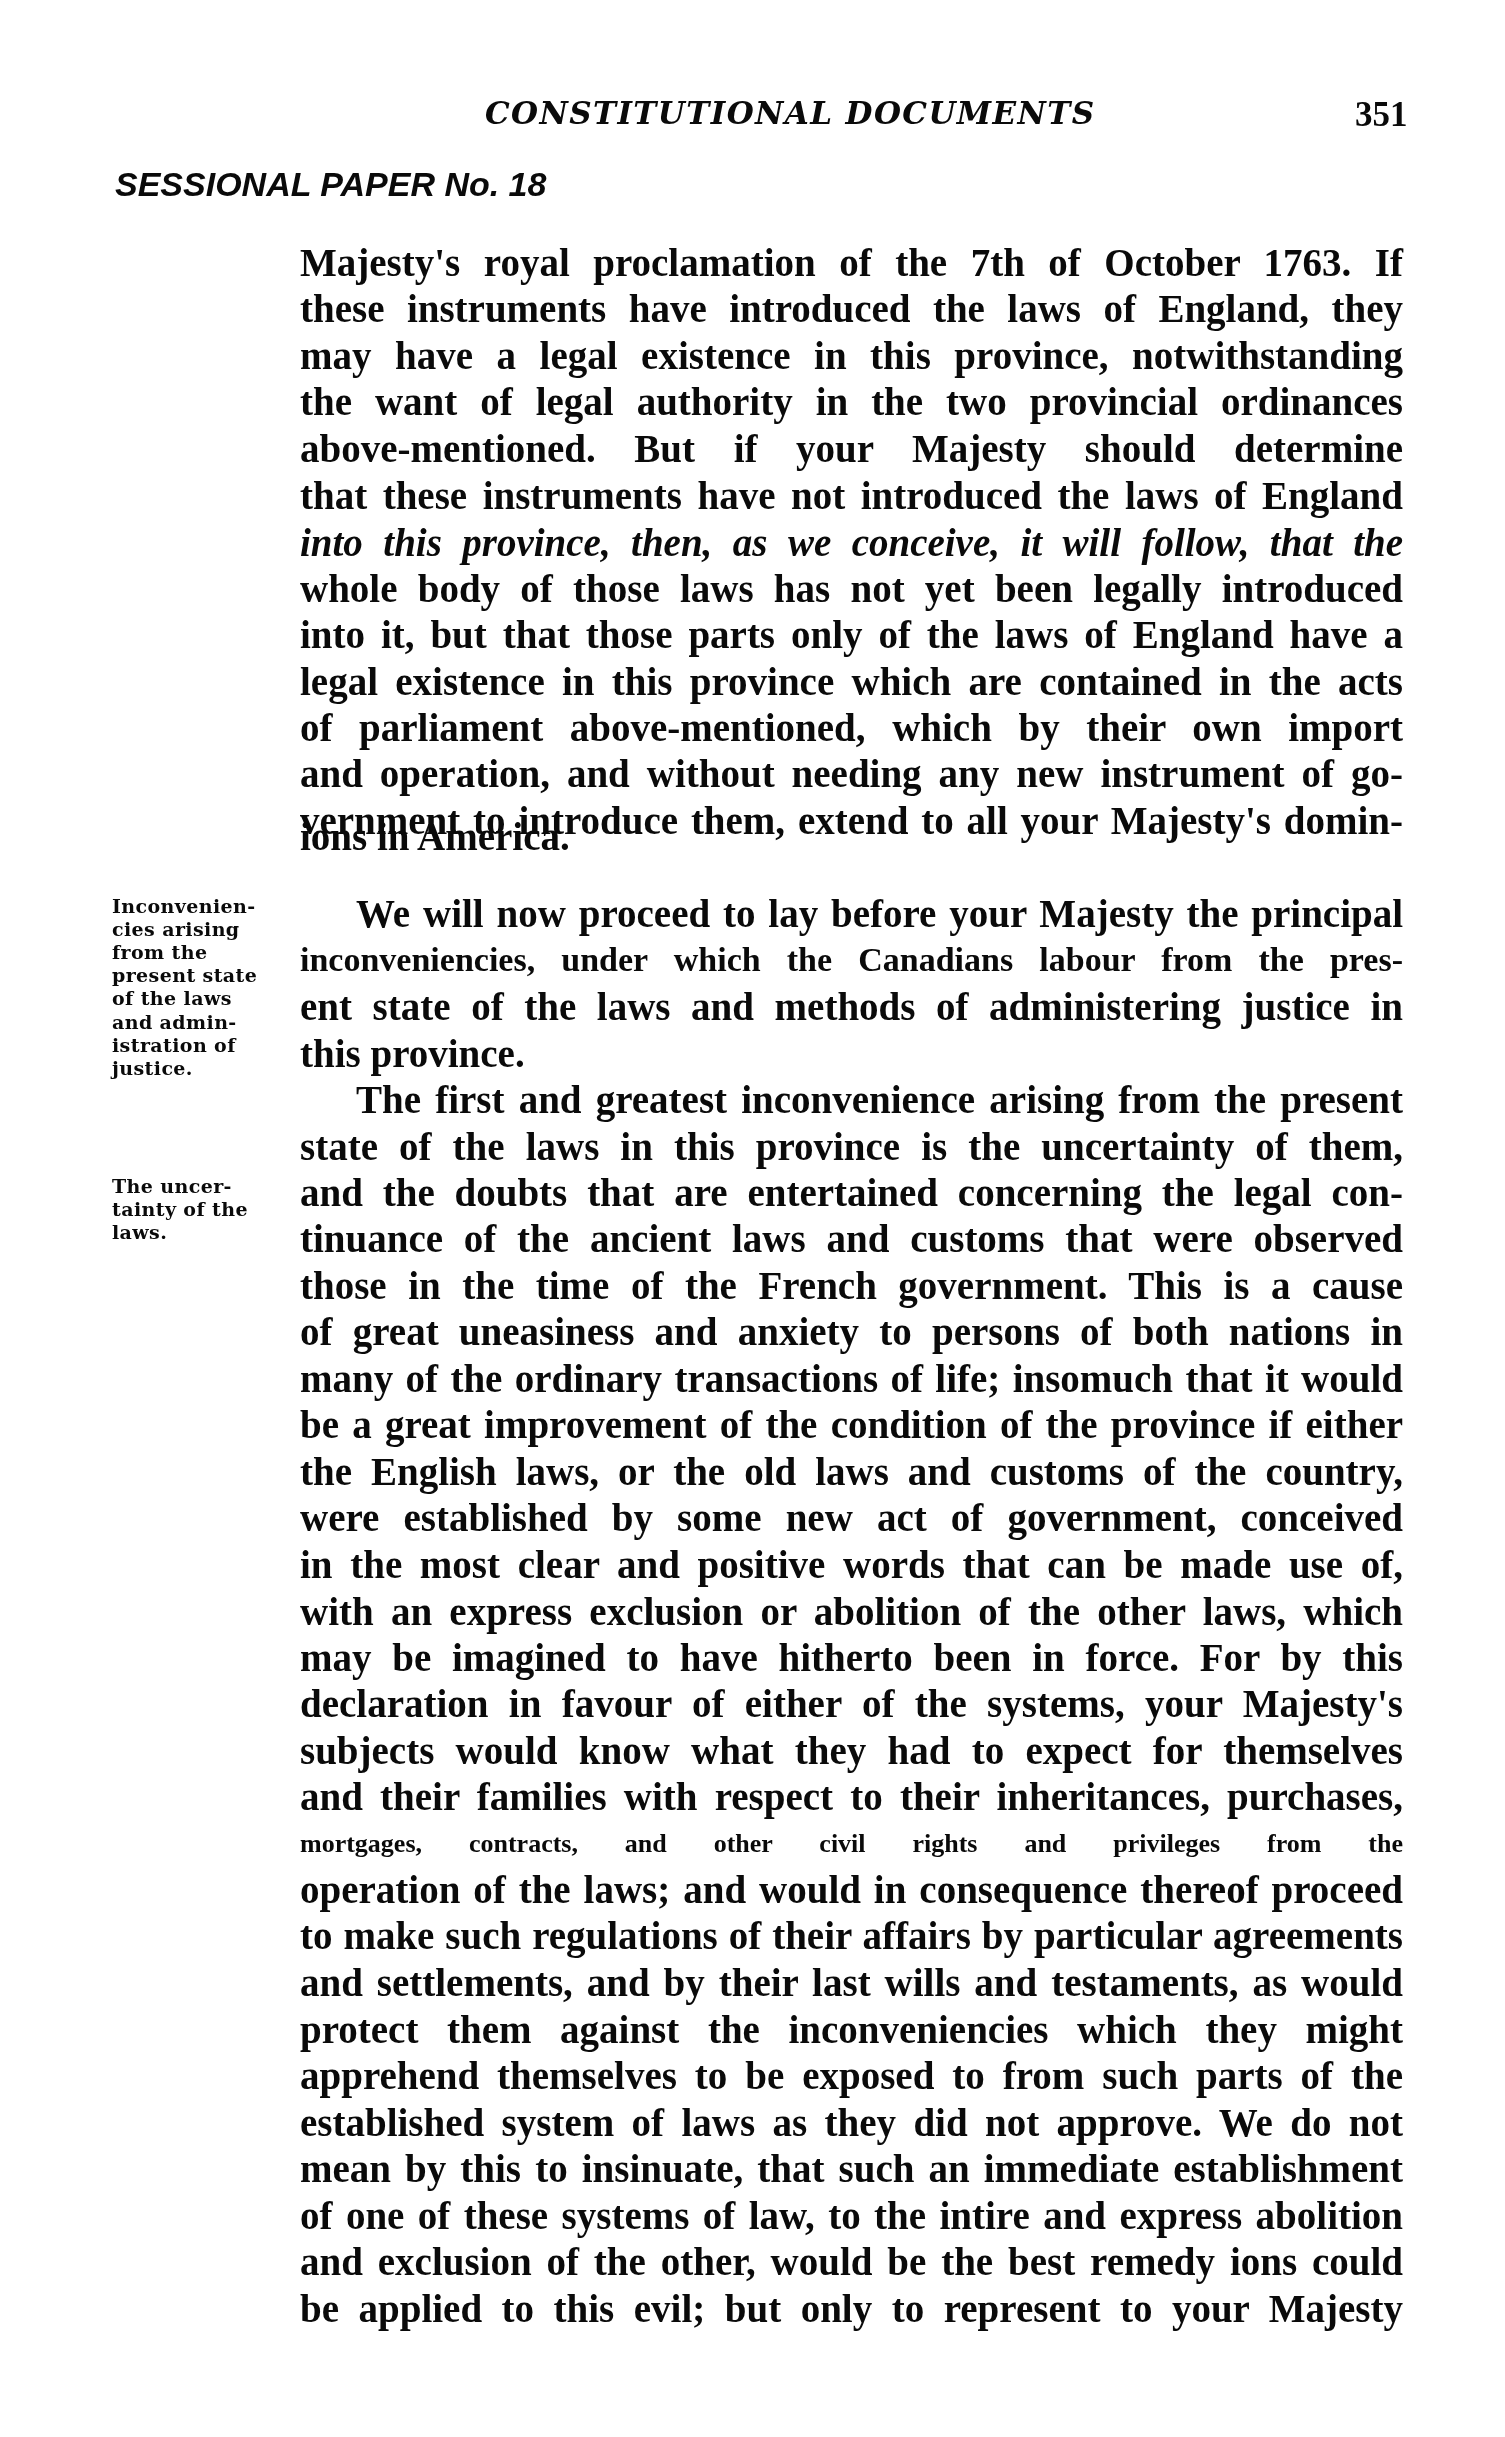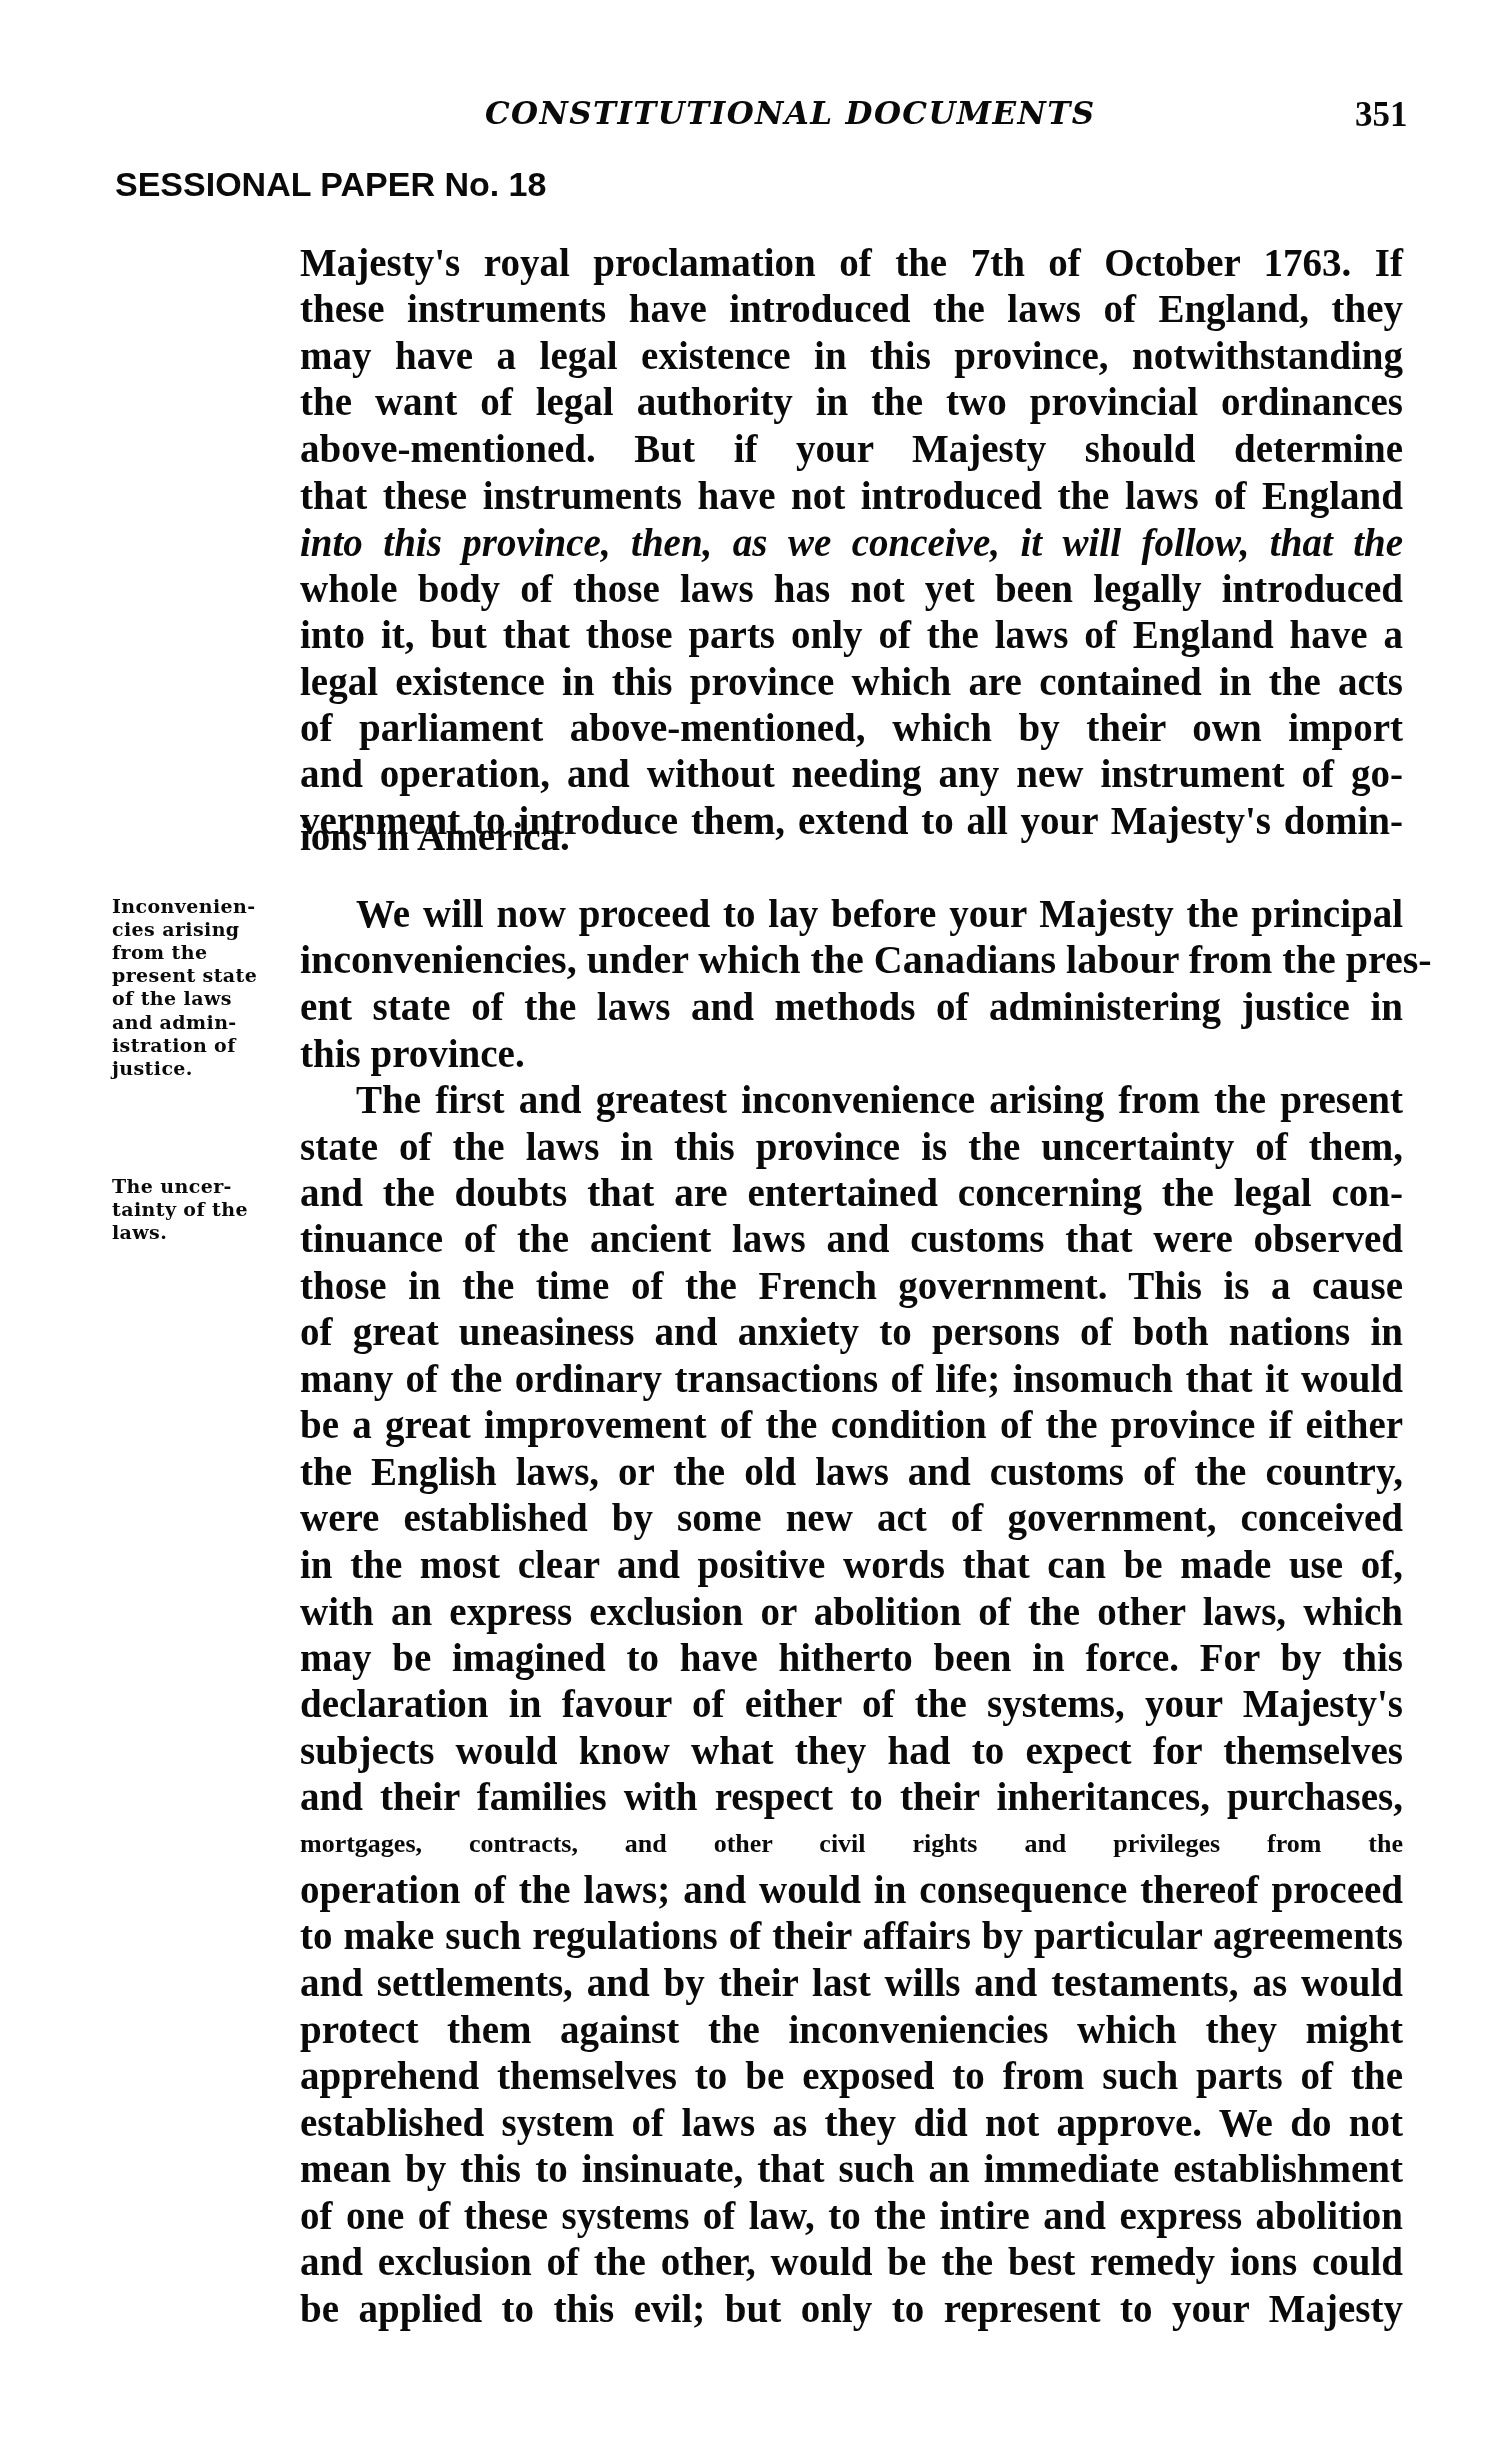--- a/index.html
+++ b/index.html
@@ -12,21 +12,21 @@
     text-align: justify; text-align-last: justify;
   }
   .page-number {
     position: absolute; left: 1355px; top: 94px; width: 50px; height: 42px;
     font-family: "Liberation Serif", serif; font-weight: bold; font-size: 35px; line-height: 42px;
     text-align: right;
   }
   .sessional {
     position: absolute; left: 115px; top: 165px; height: 39px;
     font-family: "Liberation Sans", sans-serif; font-weight: bold; font-size: 34px; line-height: 39px;
-    white-space: nowrap; letter-spacing: 0px;
+    white-space: nowrap; letter-spacing: 0px; font-style: italic;
   }
   .body-text { position: absolute; left: 300px; top: 0; width: 1103px; }
   .line {
     position: absolute; left: 0; width: 1103px; height: 46px;
     font-family: "Liberation Serif", serif; font-weight: bold; font-size: 39px; line-height: 46px;
     white-space: nowrap; text-align: justify; text-align-last: justify;
   }
   .line.last { text-align: left; text-align-last: left; }
   .line.indent { padding-left: 56px; width: 1047px; }
   .margin-note { position: absolute; left: 112px; width: 172px; }
@@ -70,21 +70,21 @@
     <div class="line" style="top: 473px; white-space: nowrap;">that these instruments have not introduced the laws of England</div>
     <div class="line" style="top: 520px; white-space: nowrap; font-style: italic;">into this province, then, as we conceive, it will follow, that the</div>
     <div class="line" style="top: 566px; white-space: nowrap;">whole body of those laws has not yet been legally introduced</div>
     <div class="line" style="top: 612px; white-space: nowrap;">into it, but that those parts only of the laws of England have a</div>
     <div class="line" style="top: 659px; white-space: nowrap;">legal existence in this province which are contained in the acts</div>
     <div class="line" style="top: 705px; white-space: nowrap;">of parliament above-mentioned, which by their own import</div>
     <div class="line" style="top: 751px; white-space: nowrap;">and operation, and without needing any new instrument of go-</div>
     <div class="line" style="top: 798px; white-space: nowrap;">vernment to introduce them, extend to all your Majesty's domin-</div>
     <div class="line last" style="top: 814px; white-space: nowrap;">ions in America.</div>
     <div class="line indent" style="top: 891px; white-space: nowrap;">We will now proceed to lay before your Majesty the principal</div>
-    <div class="line" style="top: 937px; white-space: nowrap; font-size: 40px;">inconveniencies, under which the Canadians labour from the pres-</div>
+    <div class="line" style="top: 937px; white-space: nowrap; font-size: 34px;">inconveniencies, under which the Canadians labour from the pres-</div>
     <div class="line" style="top: 984px; white-space: nowrap;">ent state of the laws and methods of administering justice in</div>
     <div class="line last" style="top: 1031px; white-space: nowrap;">this province.</div>
     <div class="line indent" style="top: 1077px; white-space: nowrap;">The first and greatest inconvenience arising from the present</div>
     <div class="line" style="top: 1124px; white-space: nowrap;">state of the laws in this province is the uncertainty of them,</div>
     <div class="line" style="top: 1170px; white-space: nowrap;">and the doubts that are entertained concerning the legal con-</div>
     <div class="line" style="top: 1216px; white-space: nowrap;">tinuance of the ancient laws and customs that were observed</div>
     <div class="line" style="top: 1263px; white-space: nowrap;">those in the time of the French government.  This is a cause</div>
     <div class="line" style="top: 1309px; white-space: nowrap;">of great uneasiness and anxiety to persons of both nations in</div>
     <div class="line" style="top: 1356px; white-space: nowrap;">many of the ordinary transactions of life; insomuch that it would</div>
     <div class="line" style="top: 1402px; white-space: nowrap;">be a great improvement of the condition of the province if either</div>

